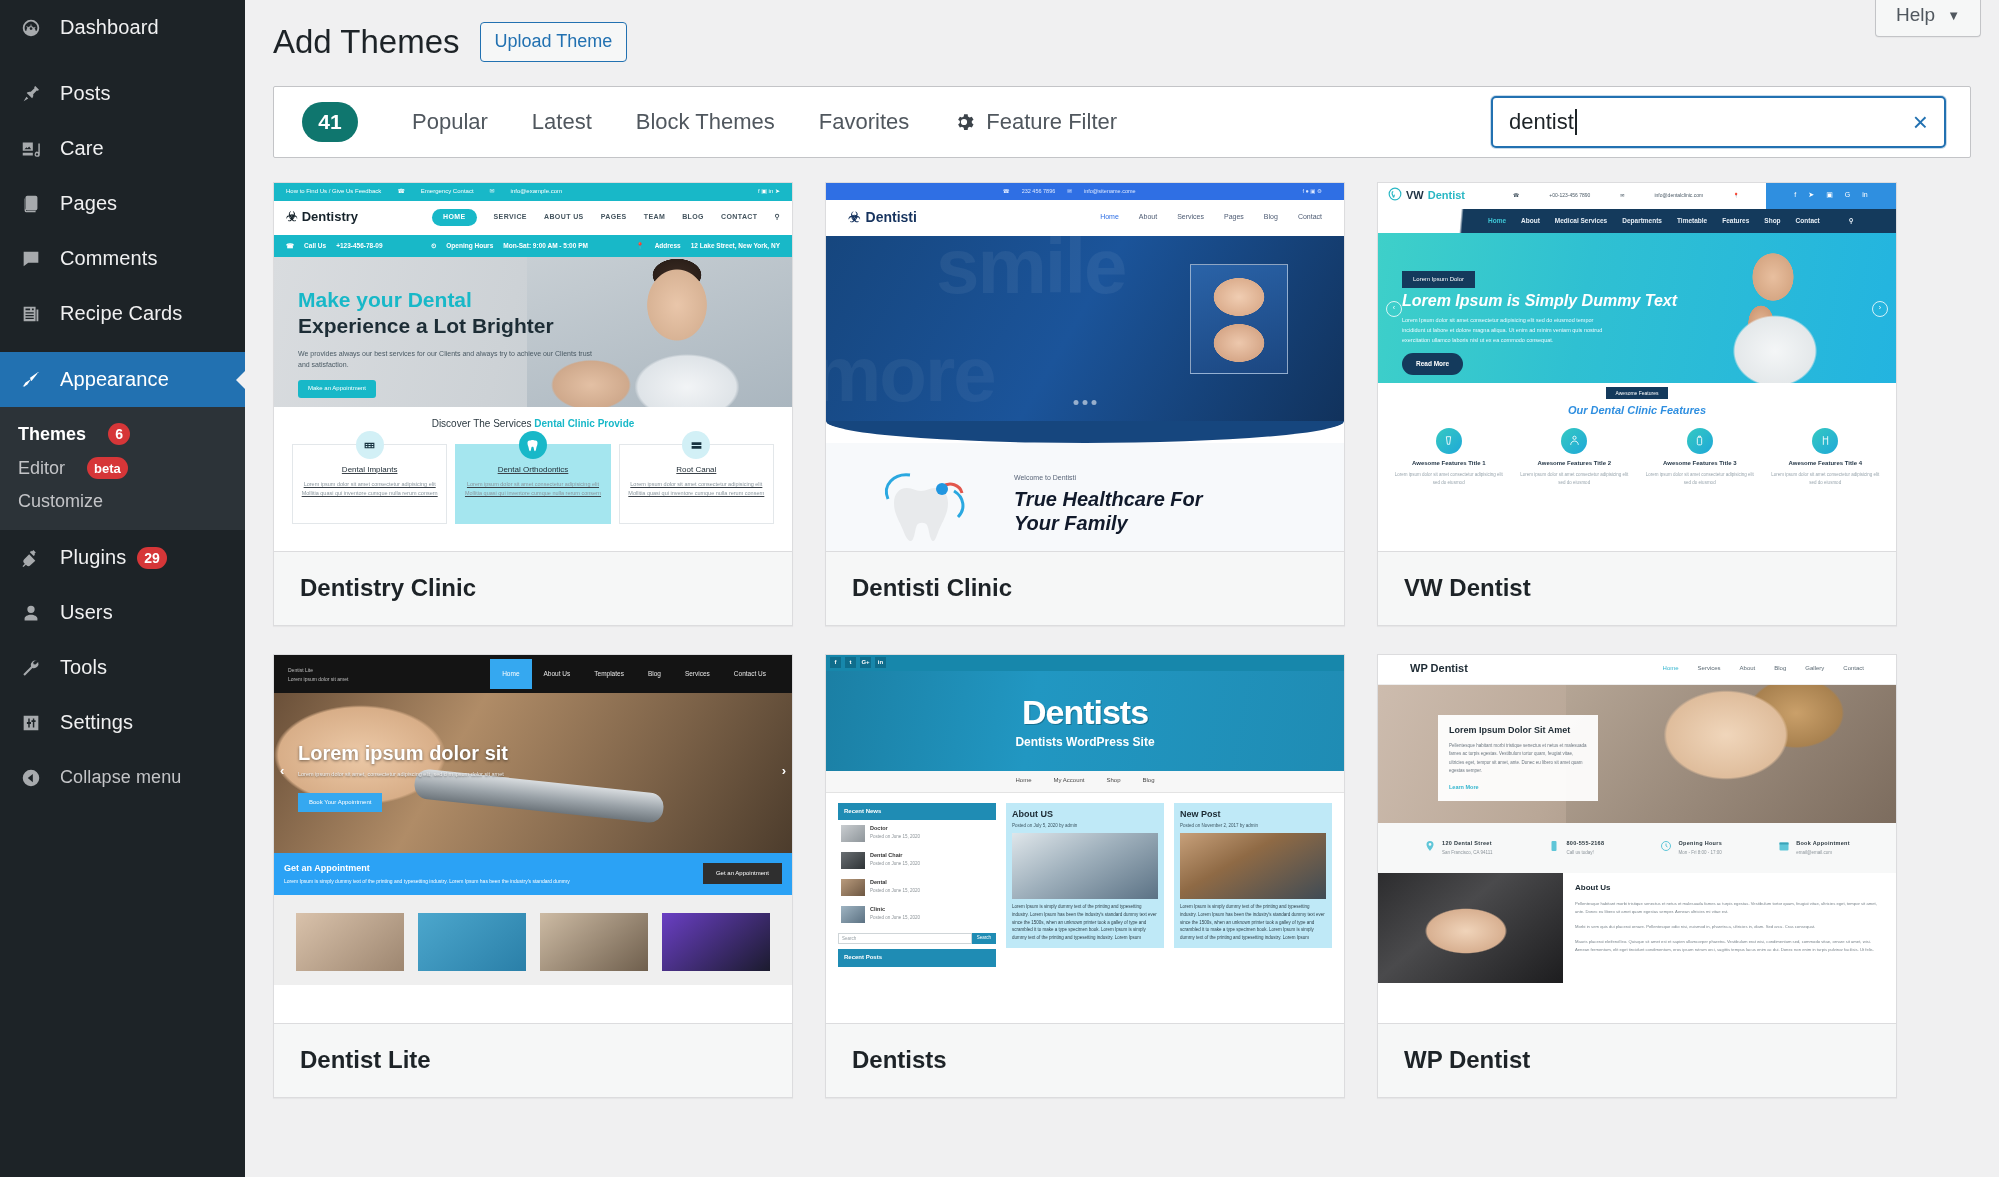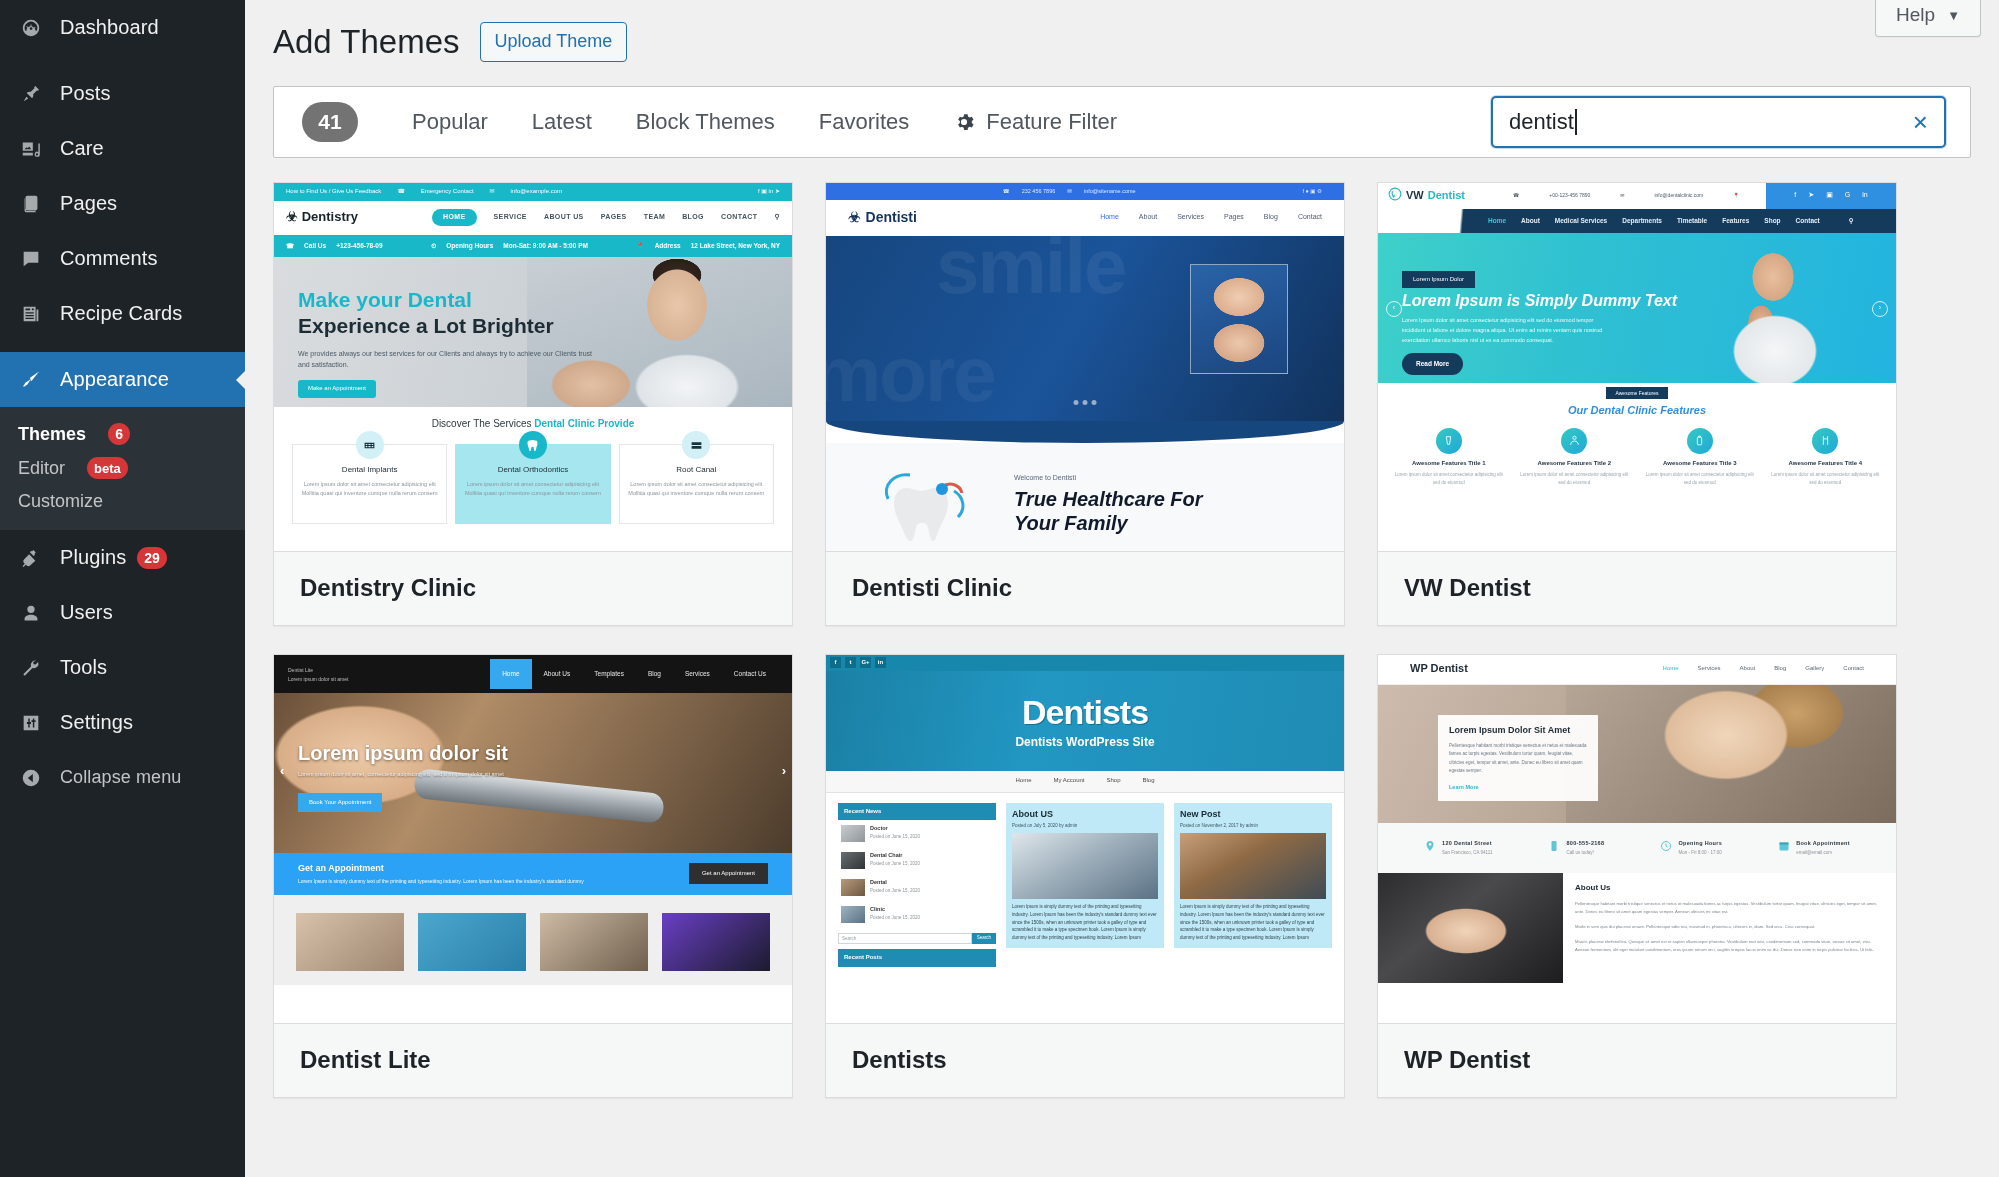--- a/index.html
+++ b/index.html
@@ -105,21 +105,21 @@
     background: #fff;
     border: 1px solid #c3c4c7;
     border-radius: 2px;
     height: 72px;
     display: flex; align-items: center;
     padding: 0 24px 0 28px;
     position: relative;
   }
   .count-badge {
     width: 56px; height: 40px;
-    background: #737373; color: #fff;
+    background: #0f766e; color: #fff;
     border-radius: 20px;
     display: flex; align-items: center; justify-content: center;
     font-size: 21px; font-weight: bold;
     margin-right: 32px;
   }
   .f-tab {
     font-size: 22px; color: #50575e;
     padding: 0 22px; cursor: pointer;
     display: flex; align-items: center; gap: 11px;
     white-space: nowrap;
@@ -194,21 +194,21 @@
       radial-gradient(ellipse 42px 50px at 150px 48px,#e9c6aa 0%,#d8b395 70%,transparent 72%),
       radial-gradient(ellipse 30px 20px at 150px 18px,#3a2a22 0%,#2b1f19 80%,transparent 82%),
       radial-gradient(ellipse 70px 44px at 160px 130px,#f2f4f6 0%,#dfe4e8 70%,transparent 75%),
       radial-gradient(ellipse 54px 34px at 64px 128px,#e3c0a4 0%,#cfa98c 70%,transparent 74%),
       linear-gradient(160deg,#c8cfd4,#aab6bf);
   }
   .t1-svc { background:#fff; padding:11px 0 0 0; height:112px; }
   .t1-svc-h { text-align:center; font-size:10px; color:#2b3840; }
   .t1-svc-h b { color:#18b8c8; }
   .t1-cards { display:flex; gap:8px; padding:14px 18px 0 18px; }
-  .t1-c { flex:1; border:1px solid #e3e7ea; padding:16px 8px 0 8px; text-align:center; position:relative; height:80px; }
+  .t1-c { flex:1; border:1px solid #e3e7ea; padding:16px 8px 0 8px; text-align:center; position:relative; height:80px;text-decoration:underline; }
   .t1-c.mid { background:#a5e6ef; border-color:#a5e6ef; }
   .t1-ci { position:absolute; left:50%; top:-14px; transform:translateX(-50%); width:28px; height:28px; border-radius:50%; background:#d2f0f6; display:flex; align-items:center; justify-content:center; }
   .t1-c.mid .t1-ci { background:#18b8c8; }
   .t1-ct { font-size:8px; color:#233039; margin-top:4px; }
   .t1-cp { font-size:5.5px; color:#8a969e; margin-top:5px; line-height:1.7; }
 
   
   .t2-top { background:#2f6fe4; color:#dce8ff; height:17px; display:flex; align-items:center; padding:0 22px; gap:12px; font-size:5.5px; }
   .t2-nav { background:#fff; height:36px; display:flex; align-items:center; padding:0 22px; }
   .t2-logo { font-size:14px; font-weight:bold; color:#16335e; display:flex; align-items:center; gap:5px; }
@@ -273,21 +273,21 @@
   .t4-menu div { padding:11px 12px; }
   .t4-menu .on { background:#35a8f0; color:#fff; }
   .t4-hero { height:160px; position:relative; background:linear-gradient(120deg,#6a5039 0%,#b08c67 35%,#7c6248 70%,#4c3c2c 100%); overflow:hidden; }
   .t4-hand { position:absolute; left:-10px; top:6px; width:240px; height:150px;
     background: radial-gradient(ellipse 110px 64px at 96px 56px,#ecc9a7 0%,#d8ae88 74%,transparent 78%); }
   .t4-tool { position:absolute; left:140px; top:88px; width:250px; height:30px; background:linear-gradient(180deg,#d9dde0,#9aa2a8 55%,#6d757b); border-radius:14px; transform:rotate(6deg); }
   .t4-h1 { position:absolute; left:24px; top:48px; color:#fff; font-size:20px; font-weight:bold; text-shadow:0 1px 3px rgba(0,0,0,.5); }
   .t4-p { position:absolute; left:24px; top:78px; width:260px; color:#f0f0f0; font-size:5.5px; text-shadow:0 1px 2px rgba(0,0,0,.6); }
   .t4-btn { position:absolute; left:24px; top:100px; background:#35a8f0; color:#fff; font-size:6px; padding:6px 11px; }
   .t4-ar { position:absolute; top:70px; color:#fff; font-size:13px; font-weight:bold; }
-  .t4-appt { background:#2ba2f5; height:42px; display:flex; align-items:center; padding:0 24px; color:#fff; }
+  .t4-appt { background:#2ba2f5; height:42px; display:flex; align-items:center; padding:0 10px; color:#fff; }
   .t4-appt-h { font-size:9px; font-weight:bold; }
   .t4-appt-p { font-size:5px; margin-top:4px; }
   .t4-appt-b { margin-left:auto; background:#2f2f2f; color:#fff; font-size:6px; padding:7px 13px; }
   .t4-gal { background:#efefef; height:90px; display:flex; gap:14px; padding:18px 22px 0 22px; }
   .t4-gi { flex:1; height:58px; }
 
   
   .t5-soc { background:#1787ab; height:16px; display:flex; align-items:center; gap:4px; padding:0 4px; }
   .t5-soc i { width:11px; height:11px; background:#0f6d8c; color:#fff; font-size:6px; display:flex; align-items:center; justify-content:center; font-style:normal; font-weight:bold; }
   .t5-band { height:100px; background:linear-gradient(100deg,#1b7fa4 0%,#2197c2 40%,#1f8cb4 100%); display:flex; flex-direction:column; align-items:center; justify-content:center; }

